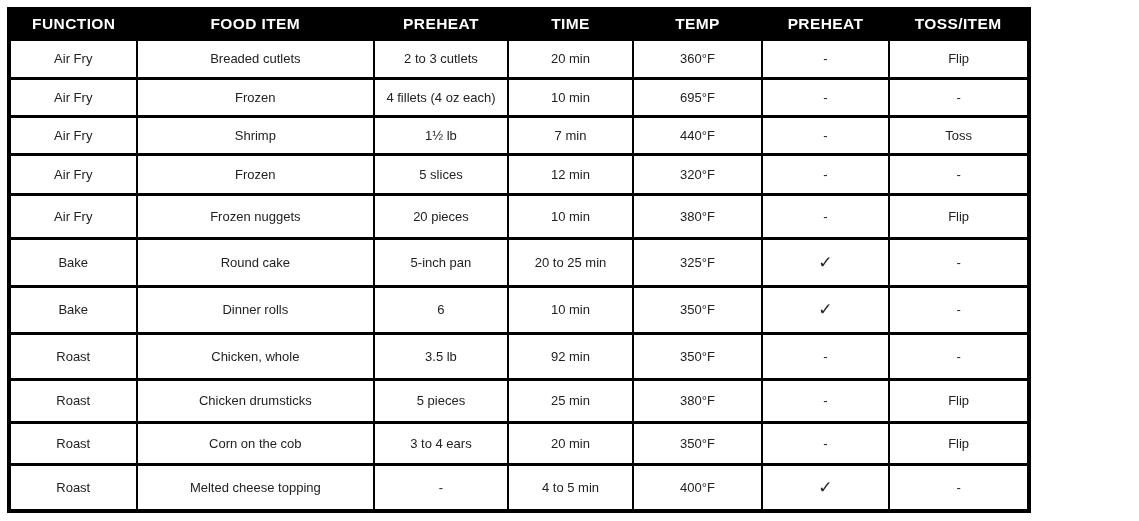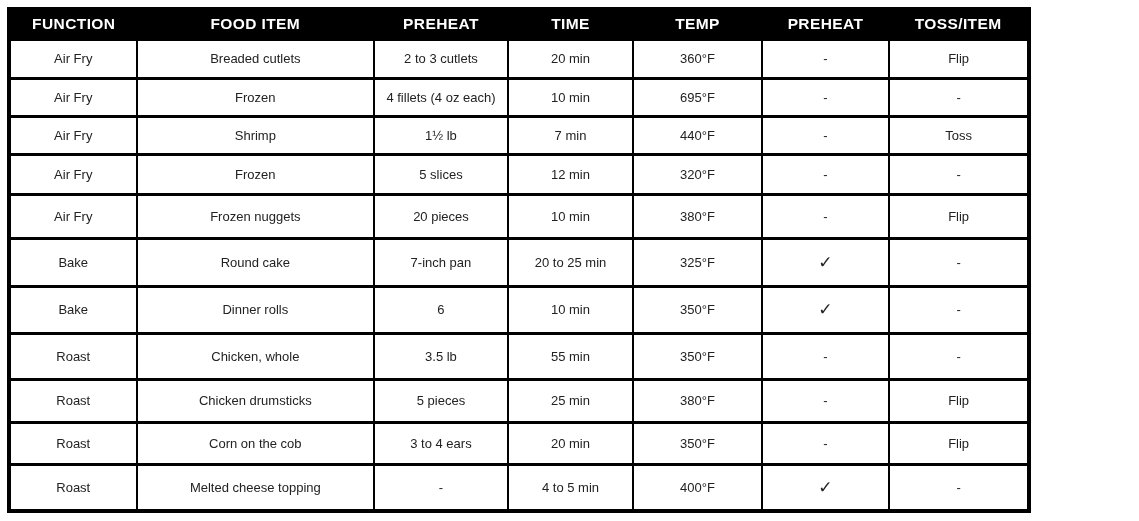--- a/index.html
+++ b/index.html
@@ -147,40 +147,40 @@
           <td>Frozen nuggets</td>
           <td>20 pieces</td>
           <td>10 min</td>
           <td>380°F</td>
           <td>-</td>
           <td>Flip</td>
         </tr>
         <tr>
           <td>Bake</td>
           <td>Round cake</td>
-          <td>7-inch pan</td>
+          <td>5-inch pan</td>
           <td>20 to 25 min</td>
           <td>325°F</td>
           <td class="check">✓</td>
           <td>-</td>
         </tr>
         <tr>
           <td>Bake</td>
           <td>Dinner rolls</td>
           <td>6</td>
           <td>10 min</td>
           <td>350°F</td>
           <td class="check">✓</td>
           <td>-</td>
         </tr>
         <tr>
           <td>Roast</td>
           <td>Chicken, whole</td>
           <td>3.5 lb</td>
-          <td>55 min</td>
+          <td>92 min</td>
           <td>350°F</td>
           <td>-</td>
           <td>-</td>
         </tr>
         <tr>
           <td>Roast</td>
           <td>Chicken drumsticks</td>
           <td>5 pieces</td>
           <td>25 min</td>
           <td>380°F</td>

